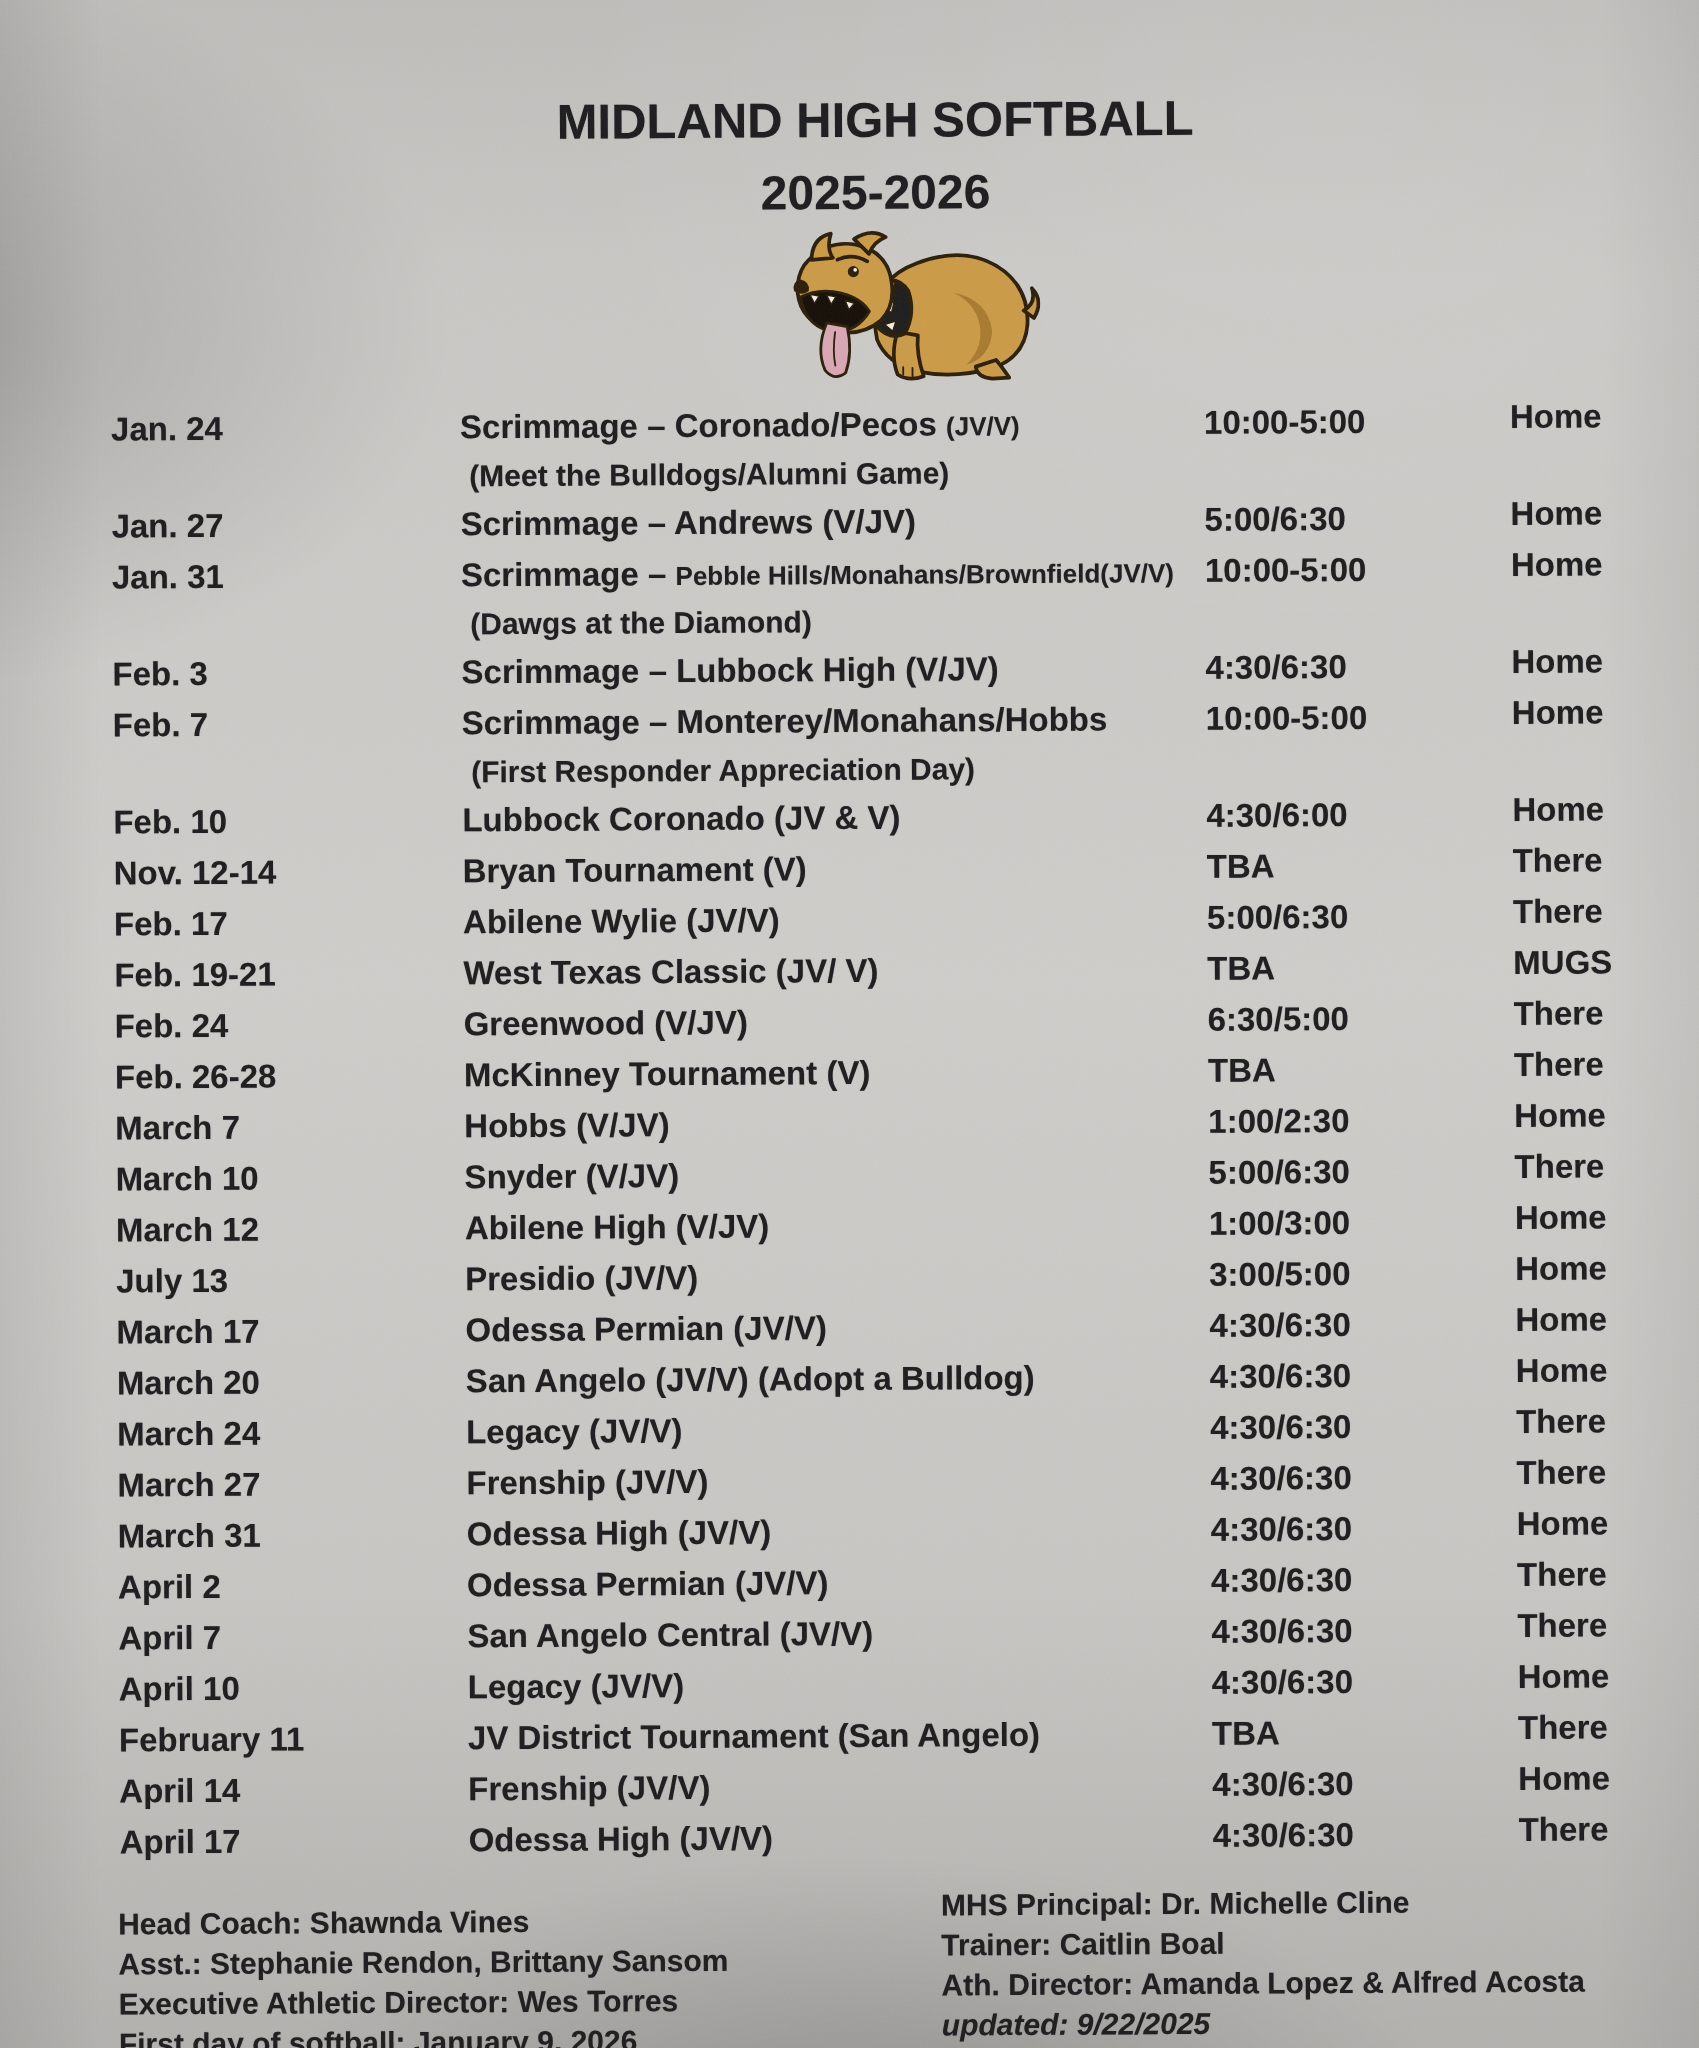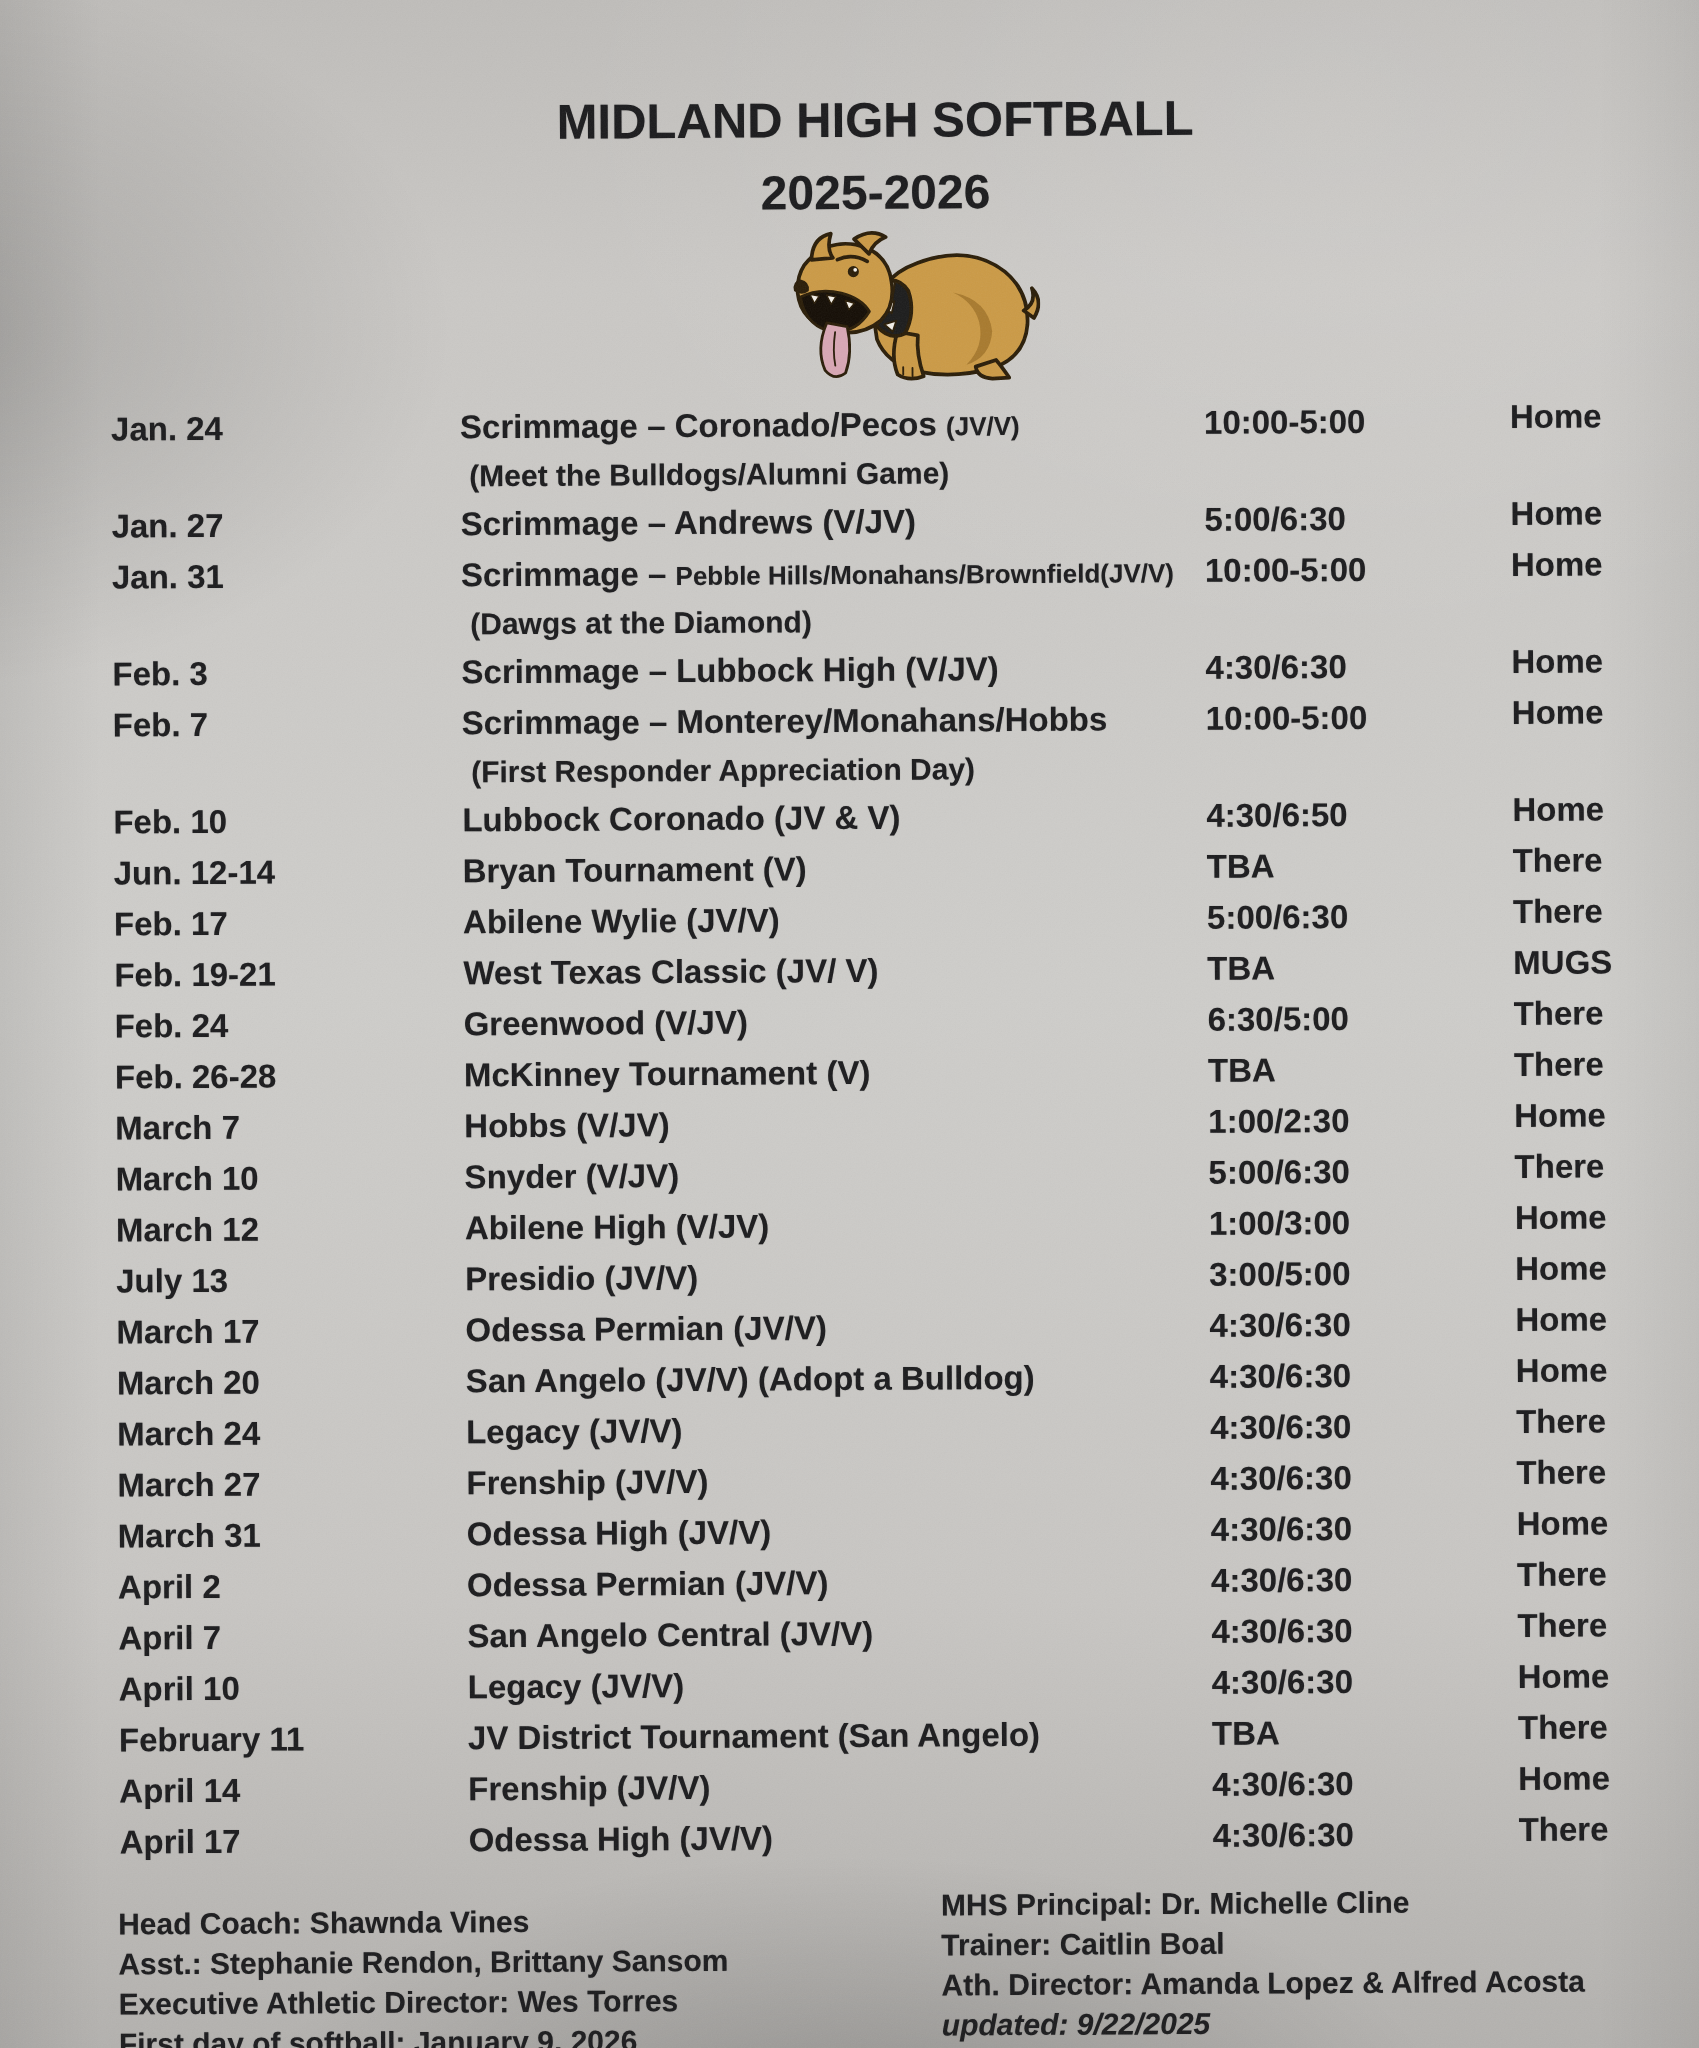--- a/index.html
+++ b/index.html
@@ -118,25 +118,25 @@
       <div class="row">
         <span class="c-date">Feb. 7</span>
         <span class="c-opp">Scrimmage – Monterey/Monahans/Hobbs</span>
         <span class="c-time">10:00-5:00</span>
         <span class="c-loc">Home</span>
       </div>
       <div class="note-row">(First Responder Appreciation Day)</div>
       <div class="row">
         <span class="c-date">Feb. 10</span>
         <span class="c-opp">Lubbock Coronado (JV &amp; V)</span>
-        <span class="c-time">4:30/6:50</span>
-        <span class="c-loc">Home</span>
-      </div>
-      <div class="row">
-        <span class="c-date">Jun. 12-14</span>
+        <span class="c-time">4:30/6:00</span>
+        <span class="c-loc">Home</span>
+      </div>
+      <div class="row">
+        <span class="c-date">Nov. 12-14</span>
         <span class="c-opp">Bryan Tournament (V)</span>
         <span class="c-time">TBA</span>
         <span class="c-loc">There</span>
       </div>
       <div class="row">
         <span class="c-date">Feb. 17</span>
         <span class="c-opp">Abilene Wylie (JV/V)</span>
         <span class="c-time">5:00/6:30</span>
         <span class="c-loc">There</span>
       </div>

